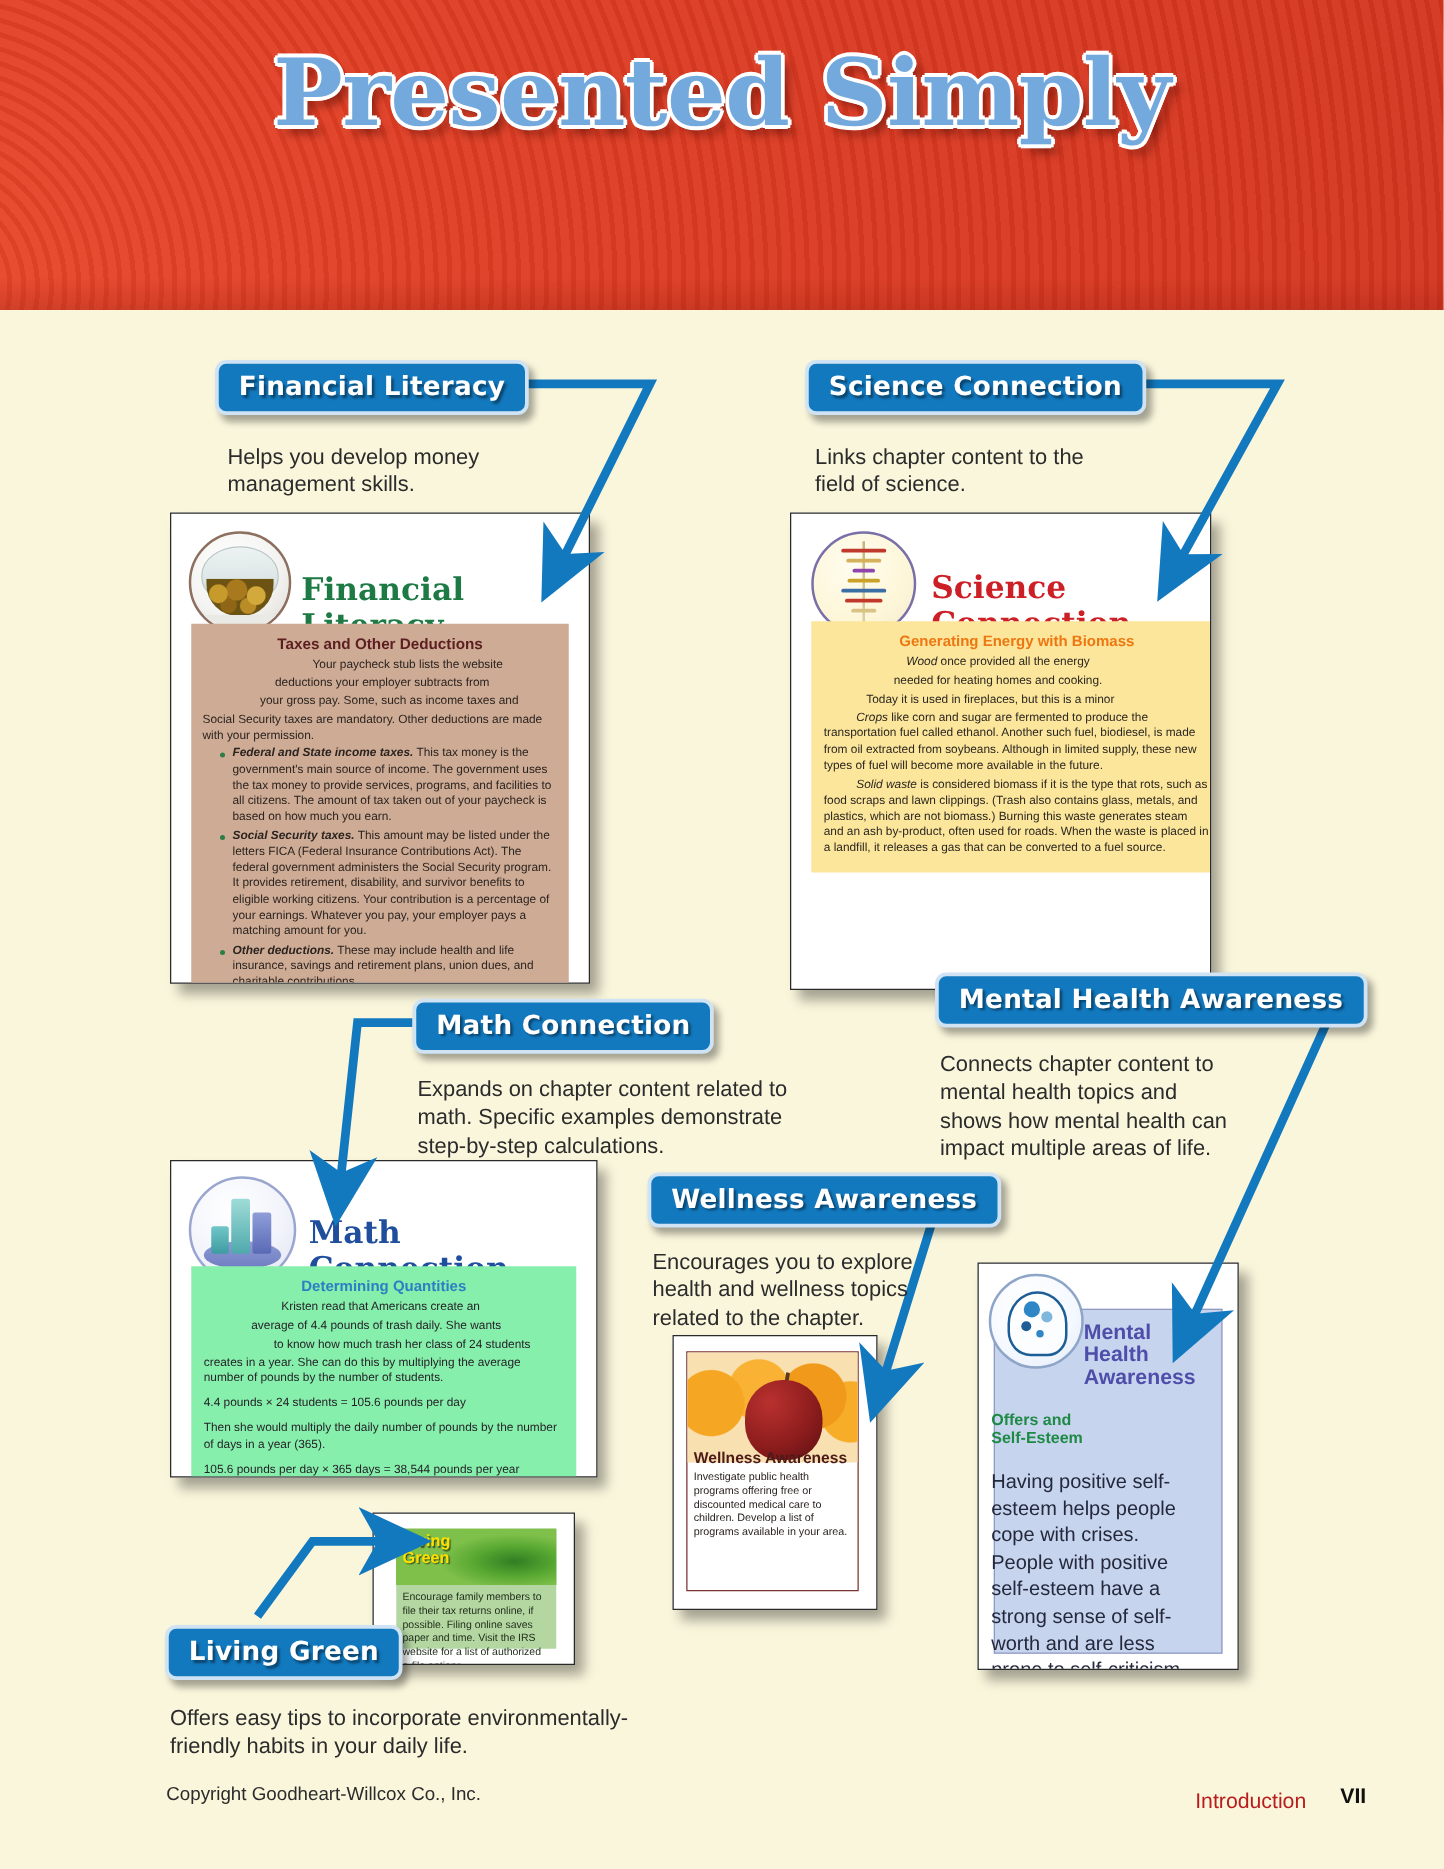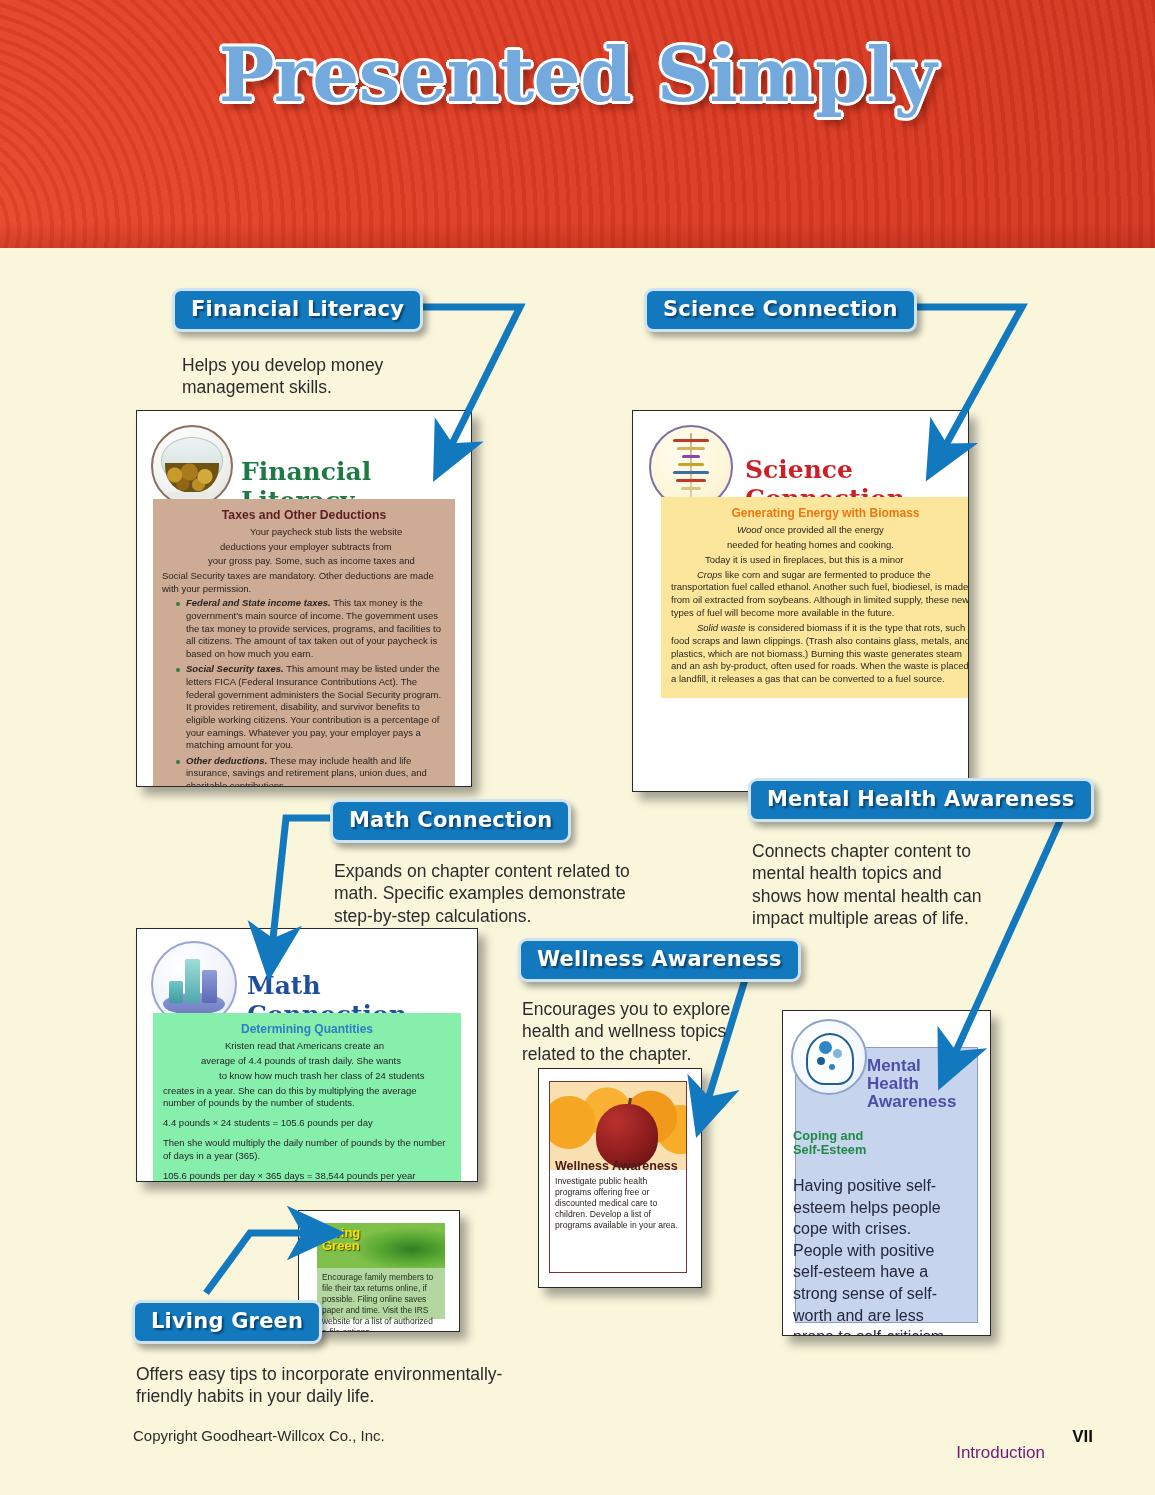--- a/index.html
+++ b/index.html
@@ -131,21 +131,21 @@
   }
   .sci-icon .helix{position:absolute;left:50%;top:6px;width:2px;height:68px;transform:translateX(-50%);}
   .sci-icon .rung{position:absolute;left:50%;height:3px;border-radius:2px;transform:translateX(-50%);}
   .card-title-sci{
     position:absolute;left:112px;top:44px;font-family:"DejaVu Serif",serif;font-weight:bold;
     font-size:25px;color:#cc1f26;
   }
   .sci-body{
     position:absolute;left:16px;top:86px;width:329px;
     background:#fbe69b;padding:8px 10px 10px 10px;box-sizing:border-box;
-    font-size:9.5px;line-height:1.35;color:#2b2620;margin-left:12px;
+    font-size:9.5px;line-height:1.35;color:#2b2620;
   }
   .sci-body h4{margin:0 0 3px 0;text-align:center;font-size:12px;color:#ee7711;font-family:"Liberation Sans",sans-serif;}
   .sci-body p{margin:0 0 2px 0;}
   .sci-body .ind{padding-left:66px;}
   .sci-body .ind2{padding-left:40px;}
   .sci-body .ind3{text-indent:26px;}
   .sci-body i{font-style:italic;}
 
   
   #card-math{left:136px;top:680px;width:340px;height:252px;}
@@ -223,21 +223,21 @@
     background:rgba(255,255,255,0.6);
   }
   .mh-icon .gear{position:absolute;border-radius:50%;background:#2f86c6;}
   .mh-title{position:absolute;left:84px;top:46px;font-size:17px;line-height:1.06;font-weight:bold;color:#4e4eaa;font-family:"Liberation Sans",sans-serif;z-index:3;}
   .mh-sub{position:absolute;left:10px;top:118px;width:165px;font-size:12.8px;line-height:1.08;font-weight:bold;color:#1f8a46;font-family:"Liberation Sans",sans-serif;}
   .mh-txt{position:absolute;left:10px;top:164px;width:168px;font-size:16px;line-height:1.35;color:#23283a;}
 
   
   #footer{position:absolute;left:0;bottom:42px;width:1155px;height:26px;}
   #copyright{position:absolute;left:133px;top:0;font-size:15px;color:#2b2b2b;}
-  #footer-section{position:absolute;right:110px;top:16px;font-size:17px;color:#701a75;}
+  #footer-section{position:absolute;right:110px;top:4px;font-size:17px;color:#b91c1c;}
   #footer-page{position:absolute;right:62px;top:0;font-size:17px;font-weight:bold;color:#111;}
 </style>
 </head>
 <body>
 
 <div id="header-band">
   <div id="banner-title">
     <span class="line2">Presented Simply</span>
   </div>
 </div>
@@ -261,20 +261,21 @@
 
     <path d="M722,709 L752,709 L706,858" stroke="#1279bf" stroke-width="7" fill="none" marker-end="url(#ah)"></path>
 
     <path d="M206,1045 L250,985 L312,985" stroke="#1279bf" stroke-width="7" fill="none" marker-end="url(#ah)"></path>
   </svg>
 
   <div class="callout" style="left:172px;top:40px;">Financial Literacy</div>
   <div class="desc" style="left:182px;top:106px;width:250px;">Helps you develop money management skills.</div>
 
   <div class="callout" style="left:644px;top:40px;">Science Connection</div>
+  <div class="desc" style="left:652px;top:106px;width:250px;">Links chapter content to the field of science.</div>
 
   <div class="callout" style="left:330px;top:551px;">Math Connection</div>
   <div class="desc" style="left:334px;top:612px;width:300px;">Expands on chapter content related to math. Specific examples demonstrate step-by-step calculations.</div>
 
   <div class="callout" style="left:748px;top:530px;">Mental Health Awareness</div>
   <div class="desc" style="left:752px;top:592px;width:230px;">Connects chapter content to mental health topics and shows how mental health can impact multiple areas of life.</div>
 
   <div class="callout" style="left:518px;top:690px;">Wellness Awareness</div>
   <div class="desc" style="left:522px;top:750px;width:230px;">Encourages you to explore health and wellness topics related to the chapter.</div>
 
@@ -374,21 +375,21 @@
       <div class="gear" style="left:40px;top:28px;width:9px;height:9px;background:#7fb7dd;"></div>
       <div class="gear" style="left:24px;top:36px;width:8px;height:8px;background:#1d5e96;"></div>
       <div class="gear" style="left:36px;top:43px;width:6px;height:6px;"></div>
     </div>
     <div class="mh-title">
       <span>Mental</span><br>
       <span>Health</span><br>
       <span>Awareness</span>
     </div>
     <div class="mh-sub">
-      <span>Coping and</span><br>
+      <span>Offers and</span><br>
       <span>Self-Esteem</span>
     </div>
     <div class="mh-txt">Having positive self-esteem helps people cope with crises. People with positive self-esteem have a strong sense of self-worth and are less prone to self-criticism and unreasonable guilt. They are confident about their ability to accept new responsibilities. They are also likely to acknowledge how they have grown by meeting new challenges.</div>
   </div>
 
   <div id="footer">
     <div id="copyright">Copyright Goodheart-Willcox Co., Inc.</div>
     <div id="footer-section">Introduction</div>
     <div id="footer-page">VII</div>
   </div>

